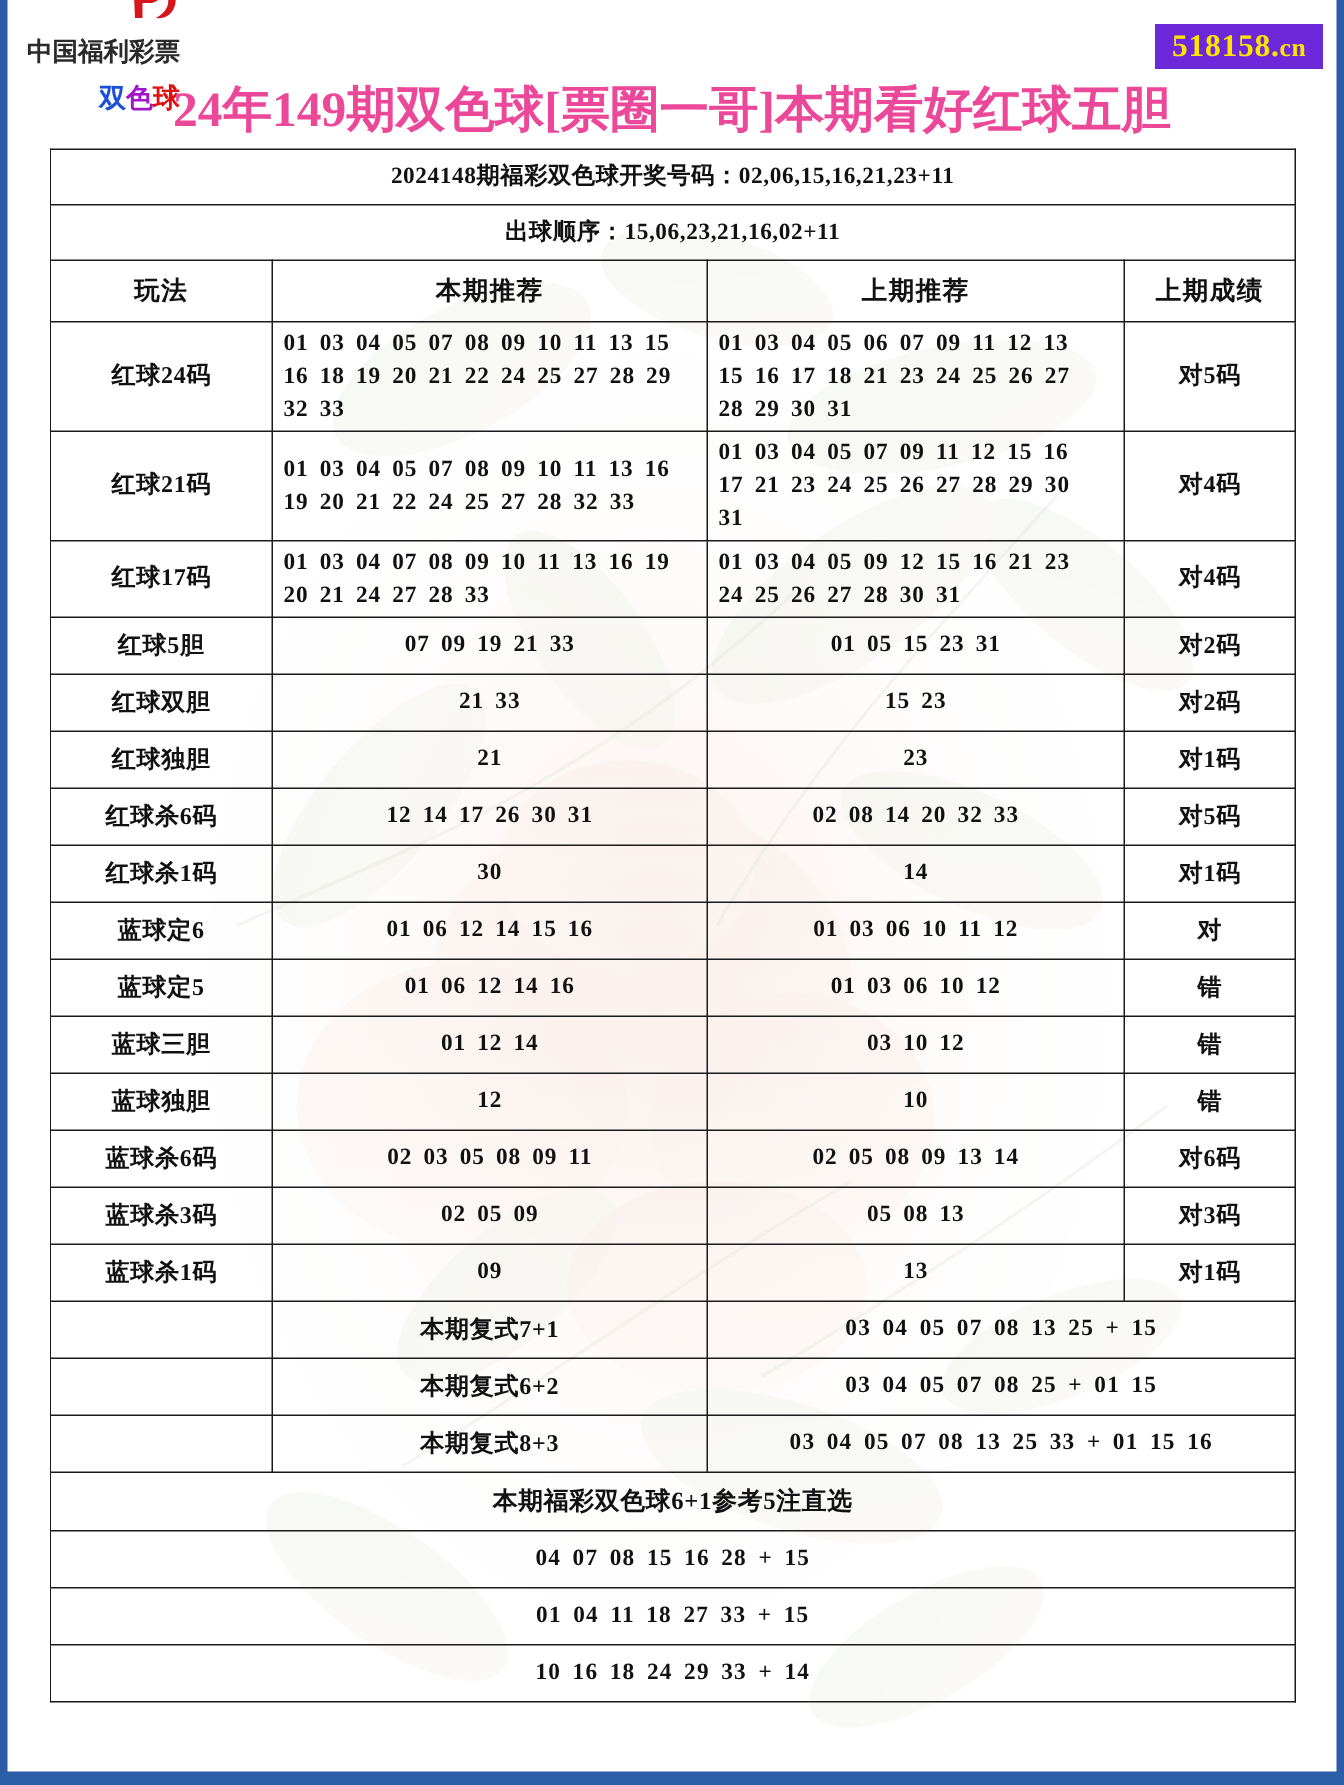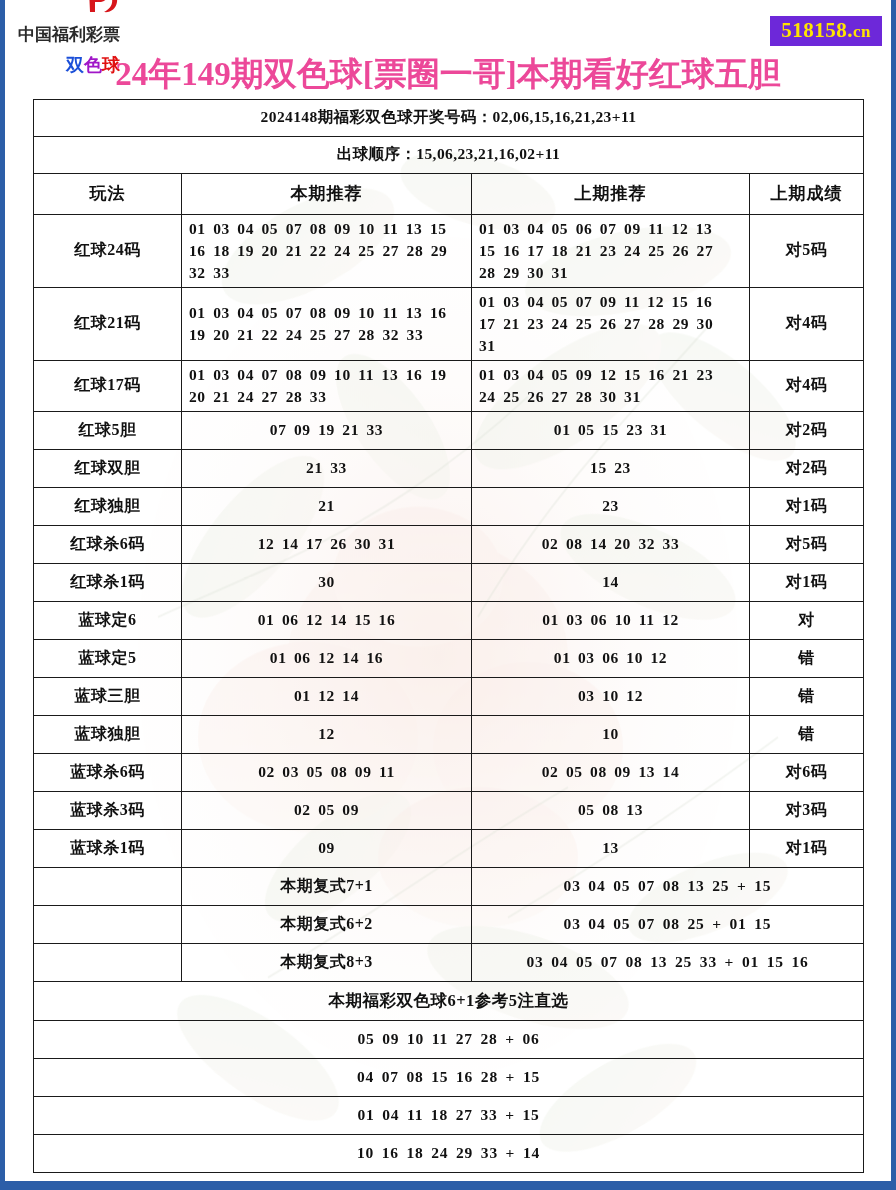--- a/index.html
+++ b/index.html
@@ -414,23 +414,20 @@
           </tr>
           <tr class="row-sm">
             <td class="blank-cell"></td>
             <td class="fushi-label">本期复式8+3</td>
             <td class="fushi-nums" colspan="2">03 04 05 07 08 13 25 33 + 01 15 16</td>
           </tr>
           <tr>
             <td class="section-title" colspan="4">本期福彩双色球6+1参考5注直选</td>
           </tr>
           <tr>
-            <td class="zhixuan" colspan="4">05 09 10 11 27 28 + 06</td>
-          </tr>
-          <tr>
             <td class="zhixuan" colspan="4">04 07 08 15 16 28 + 15</td>
           </tr>
           <tr>
             <td class="zhixuan" colspan="4">01 04 11 18 27 33 + 15</td>
           </tr>
           <tr>
             <td class="zhixuan" colspan="4">10 16 18 24 29 33 + 14</td>
           </tr>
         </tbody>
     </table>

